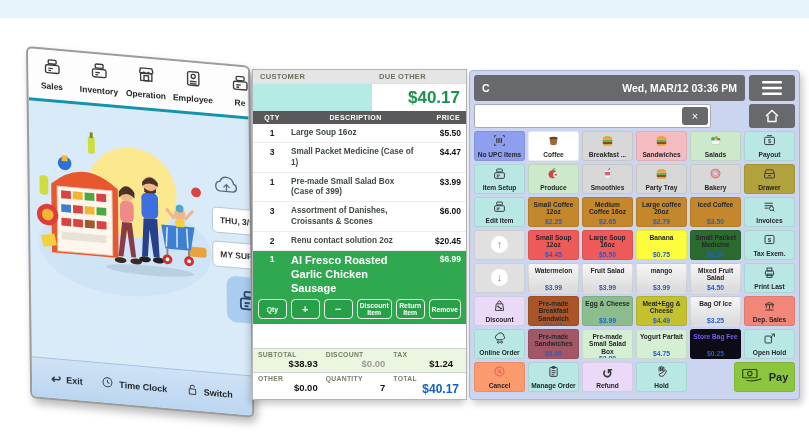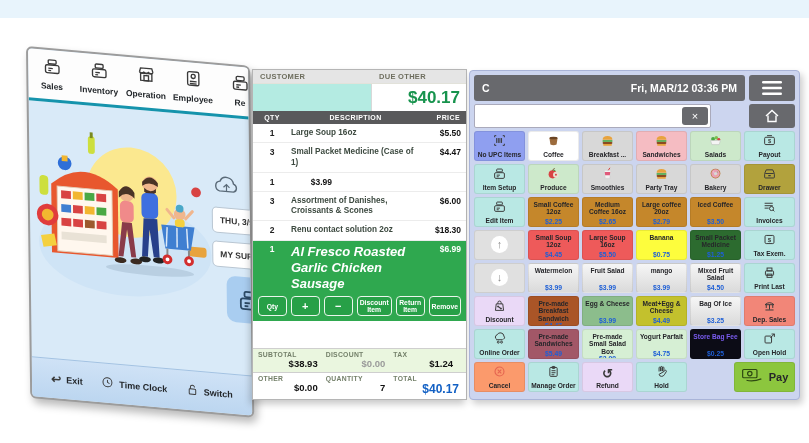--- a/index.html
+++ b/index.html
@@ -40,21 +40,21 @@
   .cart-thead { display:flex; height:13px; background:#59595b; color:#fff; align-items:center; font-size:7px; letter-spacing:.4px; }
   .th-qty { width:38px; text-align:center; } .th-desc { flex:1; text-align:center; } .th-price { width:46px; text-align:right; padding-right:6px; }
   .cart-rows { }
   .cart-row { display:flex; border-bottom:1px solid #ececec; padding:4px 0; }
   .cr-qty { width:38px; text-align:center; font-size:8.5px; color:#222; }
   .cr-desc { flex:1; font-size:8.2px; color:#3d4a40; line-height:1.25; padding-right:4px; }
   .cr-price { width:46px; text-align:right; padding-right:5px; font-size:8.5px; color:#111; }
   .sel-block { background:#2fa84f; color:#fff; padding:3px 0 4px; }
   .sel-row { display:flex; }
   .sel-qty { width:38px; text-align:center; font-size:8.5px; }
-  .sel-desc { flex:1; font-size:13px; line-height:1.25; padding-right:4px;font-style:italic; }
+  .sel-desc { flex:1; font-size:11px; line-height:1.25; padding-right:4px; }
   .sel-price { width:46px; text-align:right; padding-right:5px; font-size:8.5px; }
   .sel-actions { display:flex; gap:4px; padding:4px 5px 1px; }
   .sel-btn { flex:1; background:#27a047; border:1px solid #eaf6ec; border-radius:4px; color:#fff;
     font-size:6.8px; font-weight:bold; text-align:center; display:flex; align-items:center; justify-content:center;
     min-height:20px; line-height:1.1; padding:1px 2px; cursor:pointer; }
   .sel-btn.big { font-size:11px; }
   .cart-fill { flex:1; }
   .sumrow { display:flex; border-top:1px solid #cfcfcf; padding:2px 5px 3px; }
   .sumrow.green { background:#eaf6df; }
   .sumcell { flex:1; display:flex; flex-direction:column; }
@@ -271,31 +271,32 @@
         <span class="cr-desc">Large Soup 16oz</span>
         <span class="cr-price">$5.50</span>
       </div>
       <div class="cart-row">
         <span class="cr-qty">3</span>
         <span class="cr-desc">Small Packet Medicine  (Case of 1)</span>
         <span class="cr-price">$4.47</span>
       </div>
       <div class="cart-row">
         <span class="cr-qty">1</span>
+        <span class="cr-desc">Pre-made Small Salad Box  (Case of 399)</span>
         <span class="cr-price">$3.99</span>
       </div>
       <div class="cart-row">
         <span class="cr-qty">3</span>
         <span class="cr-desc">Assortment of Danishes, Croissants &amp; Scones</span>
         <span class="cr-price">$6.00</span>
       </div>
       <div class="cart-row">
         <span class="cr-qty">2</span>
         <span class="cr-desc">Renu contact  solution 2oz</span>
-        <span class="cr-price">$18.30</span>
+        <span class="cr-price">$20.45</span>
       </div>
     </div>
   <div class="sel-block">
     <div class="sel-row">
       <span class="sel-qty">1</span>
       <span class="sel-desc">Al Fresco Roasted Garlic Chicken Sausage</span>
       <span class="sel-price">$6.99</span>
     </div>
     <div class="sel-actions" id="sel-actions">
         <div class="sel-btn">Qty</div>
@@ -334,21 +335,21 @@
         <span class="sumlabel">TOTAL</span>
         <span class="sumval total">$40.17</span>
       </div>
   </div>
 </div>
 
 <div class="pos-panel">
   <div class="pos-topbar">
     <div class="pos-seg">
       <span class="reg">C</span>
-      <span>Fri, MAR/12 03:36 PM</span>
+      <span>Wed, MAR/12 03:36 PM</span>
     </div>
     <div class="pos-btn">
       <svg width="20" height="14" viewBox="0 0 20 14">
         <rect y="0" width="20" height="2.6" rx="1.3" fill="#fff"></rect>
           <rect y="5.7" width="20" height="2.6" rx="1.3" fill="#fff"></rect>
           <rect y="11.4" width="20" height="2.6" rx="1.3" fill="#fff"></rect>
       </svg>
     </div>
   </div>
   <div class="pos-searchrow">

